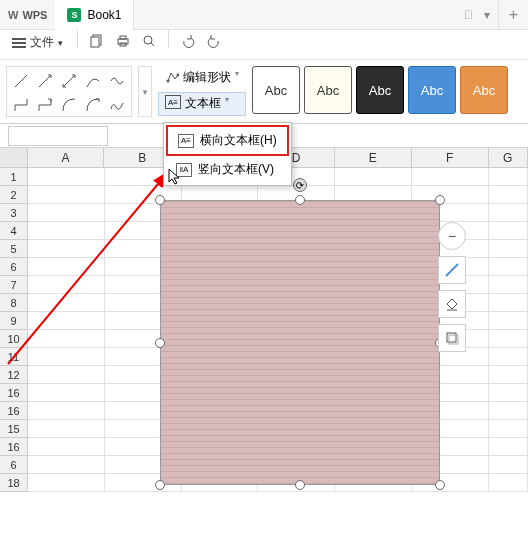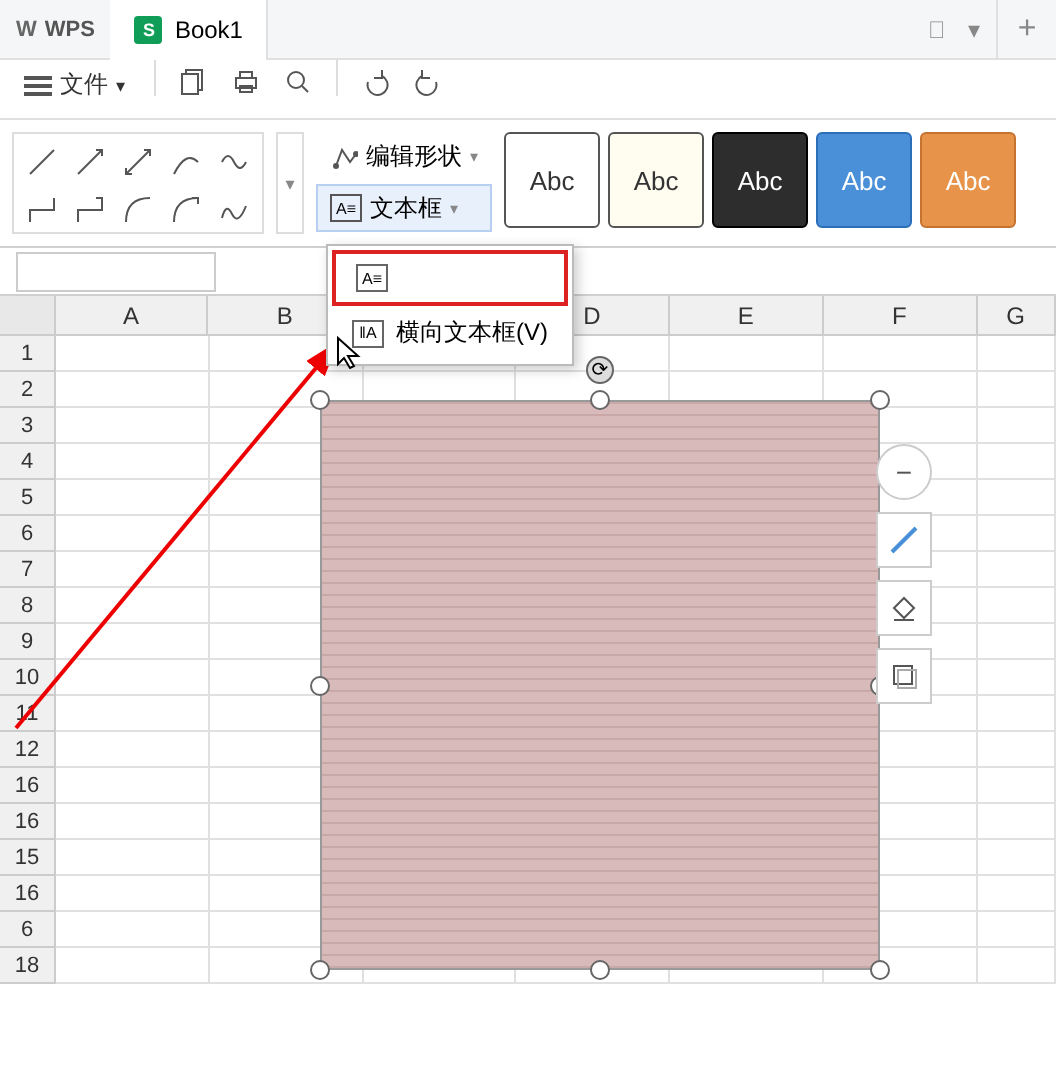--- a/index.html
+++ b/index.html
@@ -22,21 +22,21 @@
     .hamburger span { width: 14px; height: 2px; background: #555; }
     .divider { width: 1px; height: 18px; background: #ddd; margin: 0 4px; }
     .icon-btn { width: 22px; height: 22px; display: flex; align-items: center; justify-content: center; color: #555; cursor: pointer; }
     
     
     .ribbon { display: flex; padding: 6px; gap: 6px; border-bottom: 1px solid #d0d0d0; background: #fff; height: 64px; }
     .shape-grid { display: grid; grid-template-columns: repeat(5, 22px); grid-template-rows: repeat(2, 22px); gap: 2px; border: 1px solid #ddd; padding: 3px; }
     .shape-cell { display: flex; align-items: center; justify-content: center; cursor: pointer; }
     .shape-grid-expand { width: 14px; border: 1px solid #ddd; display: flex; align-items: center; justify-content: center; color: #888; font-size: 9px; }
     .edit-group { display: flex; flex-direction: column; gap: 2px; }
-    .edit-row { display: flex; align-items: center; gap: 4px; padding: 2px 6px; height: 24px; border: 1px solid transparent; cursor: pointer; }
+    .edit-row { display: flex; align-items: flex-start; gap: 4px; padding: 2px 6px; height: 24px; border: 1px solid transparent; cursor: pointer; }
     .abc-group { display: flex; gap: 4px; justify-content: flex-end; }
     .abc-box { width: 48px; height: 48px; border-radius: 3px; display: flex; align-items: center; justify-content: center; font-size: 13px; border: 1px solid #333; cursor: pointer; }
     .abc1 { background: #fff; color: #333; border-color: #555; }
     .abc2 { background: #fefdf0; color: #333; border-color: #555; }
     .abc3 { background: #2d2d2d; color: #fff; border-color: #000; }
     .abc4 { background: #4a90d9; color: #fff; border-color: #2a6fb8; }
     .abc5 { background: #e8934a; color: #fff; border-color: #c77330; }
     
     
     .dropdown { position: absolute; left: 163px; top: 122px; background: #fff; border: 1px solid #bbb; box-shadow: 2px 2px 6px rgba(0,0,0,0.2); z-index: 100; padding: 2px; }
@@ -227,24 +227,25 @@
     <div class="abc-box abc2">Abc</div>
     <div class="abc-box abc3">Abc</div>
     <div class="abc-box abc4">Abc</div>
     <div class="abc-box abc5">Abc</div>
   </div>
 </div>
 
 <div class="dropdown">
   <div class="dropdown-item highlighted">
     <span class="dropdown-icon">A≡</span>
+    <span>横向文本框(H)</span>
   </div>
   <div class="dropdown-item">
     <span class="dropdown-icon">‖A</span>
-    <span>横向文本框(V)</span>
+    <span>竖向文本框(V)</span>
   </div>
 </div>
 
 <div class="formula-area">
   <div class="name-box"></div>
 </div>
 
 <div class="sheet-area">
   <div class="col-headers">
     <div class="corner"></div>

